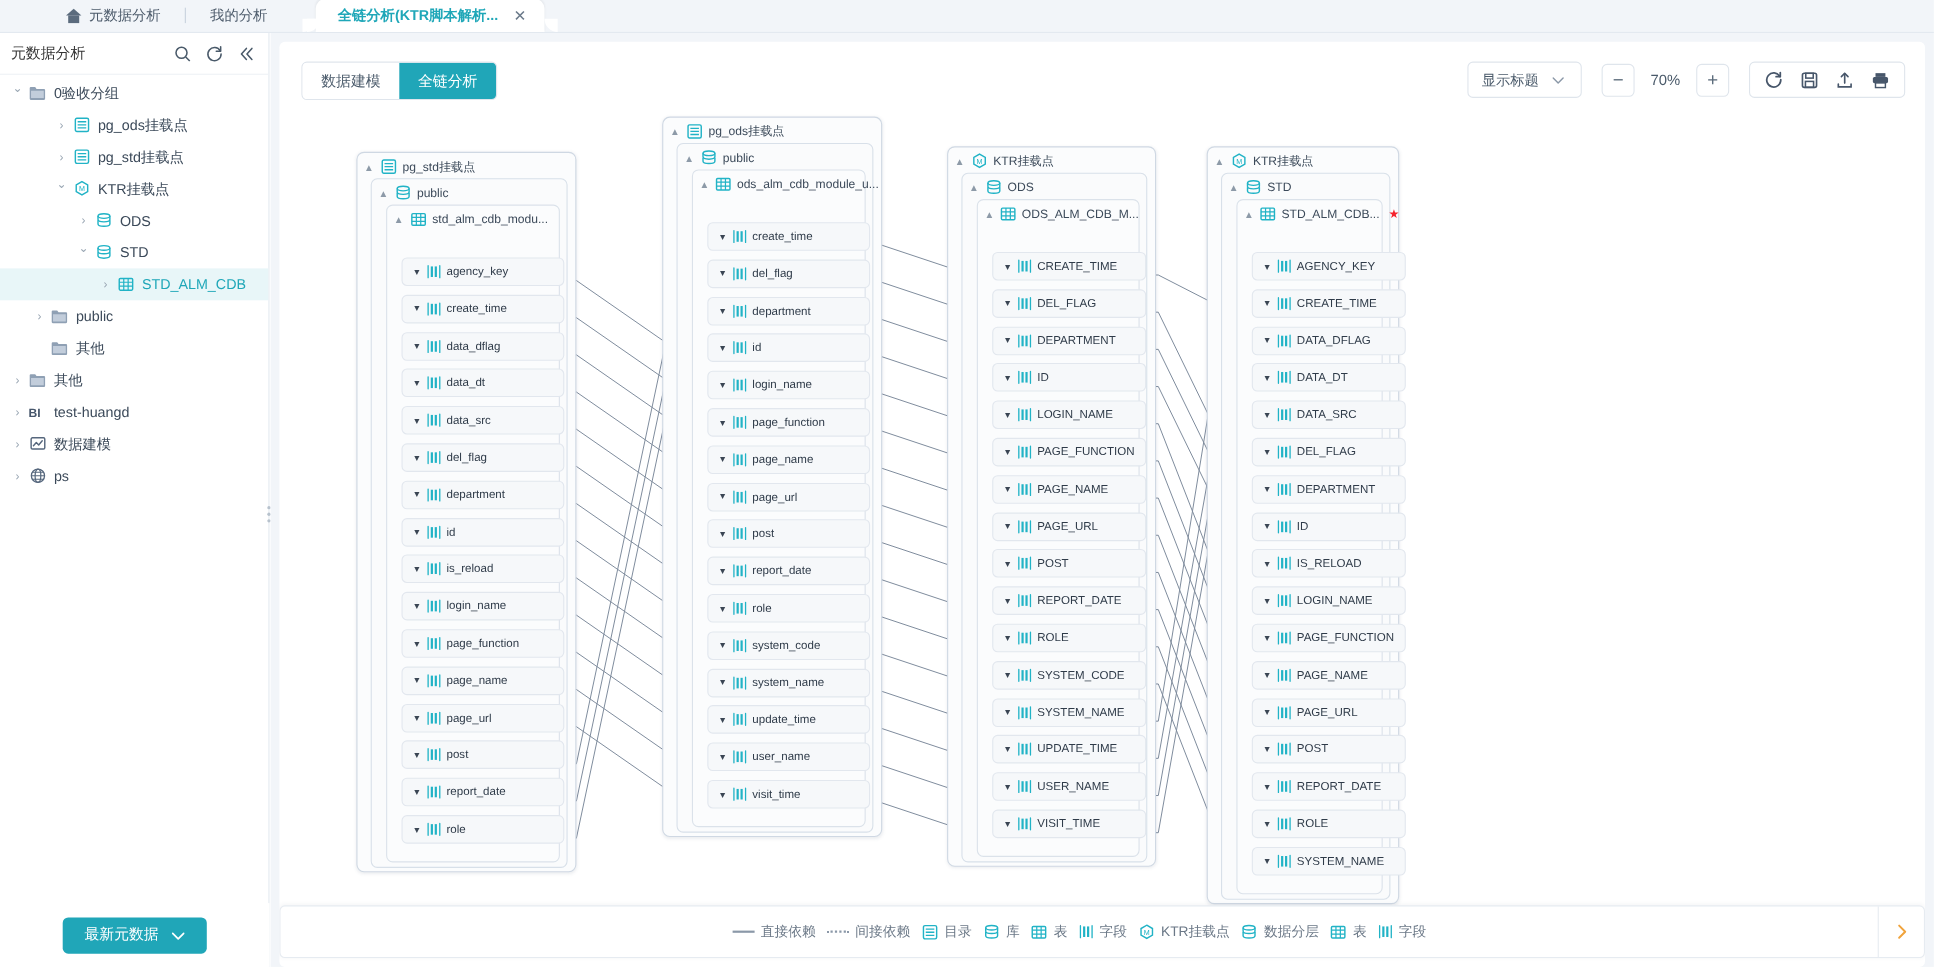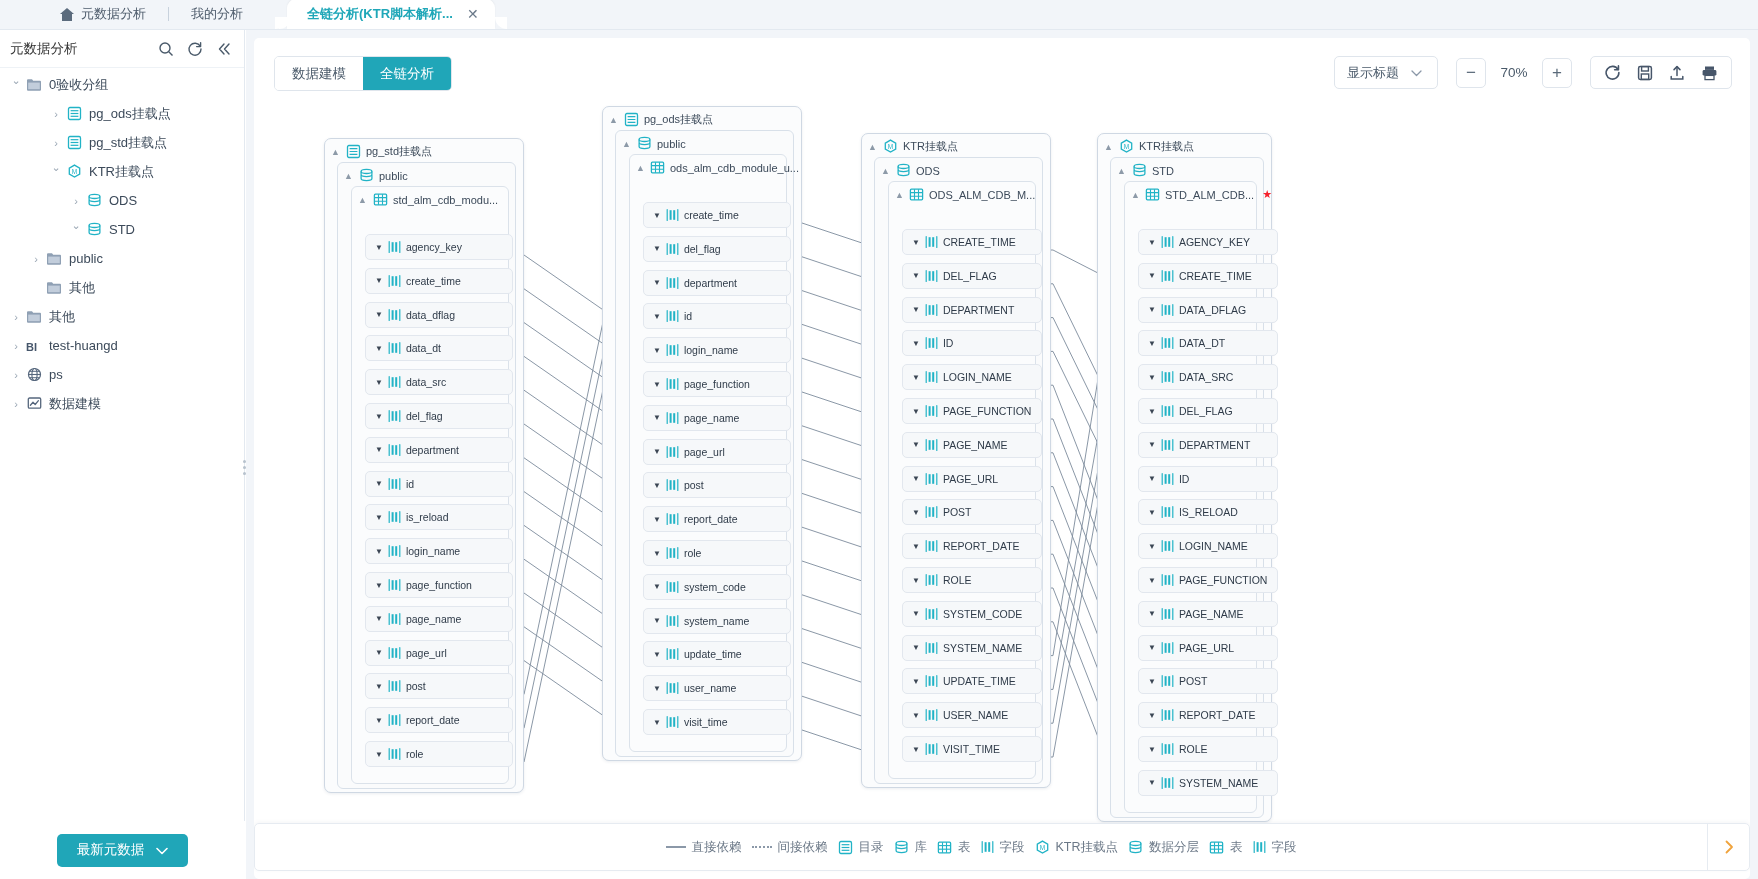--- a/index.html
+++ b/index.html
@@ -299,20 +299,33 @@
         <span class="caret down"></span>
         <span class="tico">
           <svg width="15" height="15" viewBox="0 0 15 15">
             <ellipse cx="7.5" cy="3.4" rx="5.4" ry="2.1" fill="none" stroke="#21b3c6" stroke-width="1.3"></ellipse>
             <path d="M2.1 3.4v3.2c0 1.16 2.42 2.1 5.4 2.1s5.4-.94 5.4-2.1V3.4" fill="none" stroke="#21b3c6" stroke-width="1.3"></path>
             <path d="M2.1 7.3v3.3c0 1.16 2.42 2.1 5.4 2.1s5.4-.94 5.4-2.1V7.3" fill="none" stroke="#21b3c6" stroke-width="1.3"></path>
           </svg>
         </span>
         <span class="tlabel">STD</span>
       </div>
+      <div class="tnode sel" style="padding-left: 88px;">
+        <span class="caret right"></span>
+        <span class="tico">
+          <svg width="15" height="15" viewBox="0 0 15 15">
+            <rect x="1.4" y="2.2" width="12.2" height="10.6" rx="1" fill="none" stroke="#21b3c6" stroke-width="1.3"></rect>
+            <line x1="1.4" y1="5.6" x2="13.6" y2="5.6" stroke="#21b3c6" stroke-width="1.1"></line>
+            <line x1="1.4" y1="9.2" x2="13.6" y2="9.2" stroke="#21b3c6" stroke-width="1.1"></line>
+            <line x1="5.5" y1="2.2" x2="5.5" y2="12.8" stroke="#21b3c6" stroke-width="1.1"></line>
+            <line x1="9.5" y1="2.2" x2="9.5" y2="12.8" stroke="#21b3c6" stroke-width="1.1"></line>
+          </svg>
+        </span>
+        <span class="tlabel">STD_ALM_CDB</span>
+      </div>
       <div class="tnode" style="padding-left: 28px;">
         <span class="caret right"></span>
         <span class="tico">
           <svg width="16" height="14" viewBox="0 0 16 14">
             <path d="M1 2.2a1 1 0 0 1 1-1h4l1.2 1.6H14a1 1 0 0 1 1 1v8a1 1 0 0 1-1 1H2a1 1 0 0 1-1-1z" fill="#8fa0b4"></path>
             <path d="M2.2 4.6h11.6v6.6H2.2z" fill="#c2cddb"></path>
           </svg>
         </span>
         <span class="tlabel">public</span>
       </div>
@@ -337,43 +350,43 @@
         <span class="tlabel">其他</span>
       </div>
       <div class="tnode" style="padding-left: 8px;">
         <span class="caret right"></span>
         <span class="tico">
           <svg width="16" height="14" viewBox="0 0 16 14">
             <text x="0" y="11.5" font-size="11" font-weight="bold" fill="#46566b" font-family="Liberation Sans">BI</text>
           </svg>
         </span>
         <span class="tlabel">test-huangd</span>
+      </div>
+      <div class="tnode" style="padding-left: 8px;">
+        <span class="caret right"></span>
+        <span class="tico">
+          <svg width="15" height="15" viewBox="0 0 15 15">
+            <rect x="1.3" y="2" width="12.4" height="10.2" rx="1.2" fill="none" stroke="#56677d" stroke-width="1.3"></rect>
+            <path d="M3.4 9.3l2.6-3 2.2 2.2 3.2-3.8" fill="none" stroke="#56677d" stroke-width="1.3" stroke-linecap="round" stroke-linejoin="round"></path>
+          </svg>
+        </span>
+        <span class="tlabel">数据建模</span>
       </div>
       <div class="tnode" style="padding-left: 8px;">
         <span class="caret right"></span>
         <span class="tico">
           <svg width="15" height="15" viewBox="0 0 15 15">
             <circle cx="7.5" cy="7.5" r="6" fill="none" stroke="#56677d" stroke-width="1.2"></circle>
             <ellipse cx="7.5" cy="7.5" rx="2.6" ry="6" fill="none" stroke="#56677d" stroke-width="1.1"></ellipse>
             <line x1="1.5" y1="7.5" x2="13.5" y2="7.5" stroke="#56677d" stroke-width="1.1"></line>
             <line x1="2.5" y1="4.3" x2="12.5" y2="4.3" stroke="#56677d" stroke-width="1"></line>
             <line x1="2.5" y1="10.7" x2="12.5" y2="10.7" stroke="#56677d" stroke-width="1"></line>
           </svg>
         </span>
         <span class="tlabel">ps</span>
-      </div>
-      <div class="tnode" style="padding-left: 8px;">
-        <span class="caret right"></span>
-        <span class="tico">
-          <svg width="15" height="15" viewBox="0 0 15 15">
-            <rect x="1.3" y="2" width="12.4" height="10.2" rx="1.2" fill="none" stroke="#56677d" stroke-width="1.3"></rect>
-            <path d="M3.4 9.3l2.6-3 2.2 2.2 3.2-3.8" fill="none" stroke="#56677d" stroke-width="1.3" stroke-linecap="round" stroke-linejoin="round"></path>
-          </svg>
-        </span>
-        <span class="tlabel">数据建模</span>
       </div>
     </div>
   <div class="splitter">
       <i></i>
       <i></i>
       <i></i>
     </div>
   <div class="bottom-btn-wrap">
     <button class="bottom-btn">
       <span>最新元数据</span>

